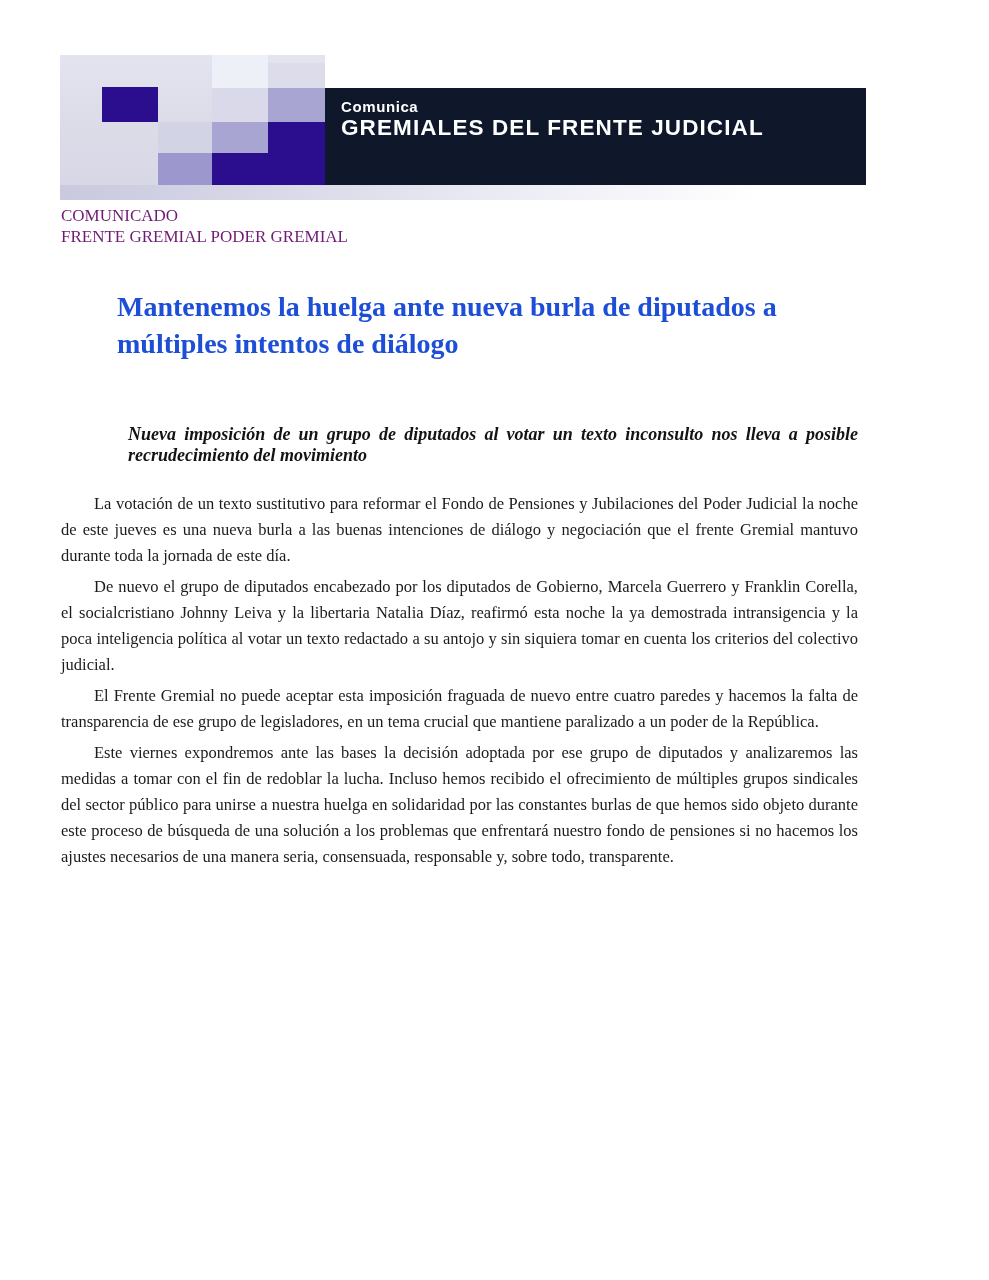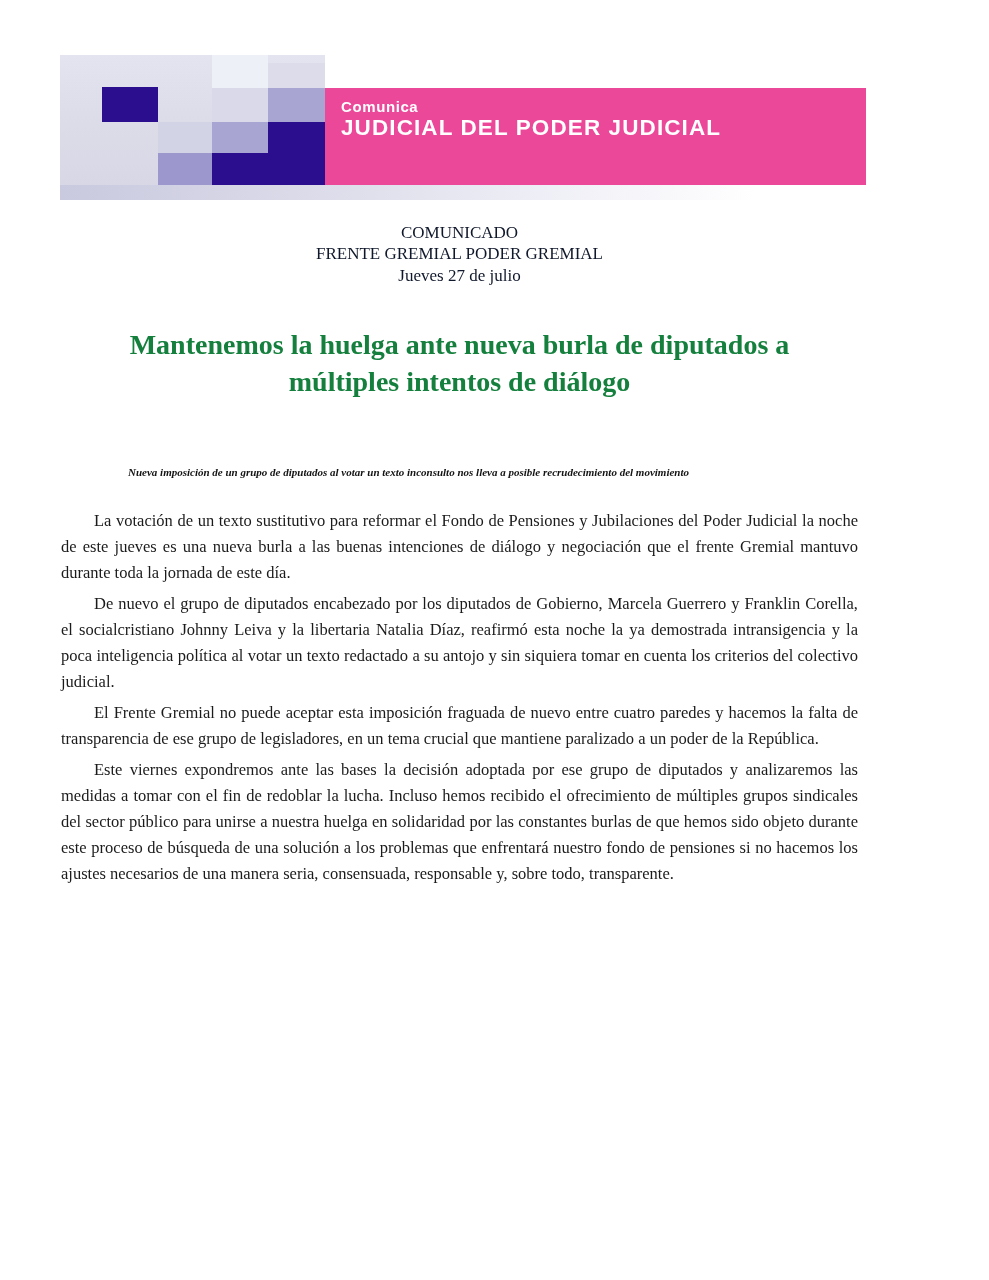--- a/index.html
+++ b/index.html
@@ -22,45 +22,45 @@
   .t-r1c1{left:42px;top:32px;width:56px;height:35px;background:#2b0e8e;}
   .t-r1c3{left:152px;top:33px;width:56px;height:34px;background:#d9d9ea;}
   .t-r1c4{left:208px;top:33px;width:57px;height:34px;background:#a8a5d3;}
   .t-r2c2{left:98px;top:67px;width:54px;height:31px;background:#d3d3e6;}
   .t-r2c3{left:152px;top:67px;width:56px;height:31px;background:#a8a5d3;}
   .t-r3c2{left:98px;top:98px;width:54px;height:32px;background:#9c98cd;}
   .t-step1{left:152px;top:98px;width:56px;height:32px;background:#2b0e8e;}
   .t-step2{left:208px;top:67px;width:57px;height:63px;background:#2b0e8e;}
   .hg-banner{
     position:absolute;left:265px;top:33px;width:541px;height:97px;
-    background:#ec4899;color:#ffffff;
+    background:#0f172a;color:#ffffff;
     font-family:"Liberation Sans","DejaVu Sans",sans-serif;font-weight:bold;
     box-sizing:border-box;padding:8px 0 0 16px;
   }
   .banner-kicker{font-size:15px;letter-spacing:.6px;margin-top:2px;}
   .banner-title{font-size:22.5px;letter-spacing:1.1px;line-height:25px;margin-top:13px;white-space:nowrap;}
   .hg-bottomstrip{
     position:absolute;left:0;top:130px;width:870px;height:15px;
     background:linear-gradient(90deg,#c9c9df 0%,#dcdcea 30%,#eeeef6 55%,#ffffff 80%);
   }
   
   .doc-col{
     position:absolute;left:61px;top:200px;width:797px;
   }
   .meta-block{
-    margin-top:22px;text-align:center;font-size:17px;line-height:21.3px;color:#0f172a;
+    margin-top:5px;text-align:left;font-size:17px;line-height:21.3px;color:#701a75;
   }
   .headline{
-    width:685px;margin:40px auto 0 auto;text-align:center;
-    font-size:28px;line-height:37px;font-weight:bold;color:#15803d;
+    width:685px;margin:40px auto 0 auto;text-align:left;
+    font-size:28px;line-height:37px;font-weight:bold;color:#1d4ed8;
   }
   .leads{margin-top:62px;}
   .lead{
     margin:0 0 9px 67px;text-align:justify;
-    font-weight:bold;font-style:italic;font-size:11px;line-height:21.8px;color:#131313;font-family:Liberation Serif, serif;
+    font-weight:bold;font-style:italic;font-size:18px;line-height:21.8px;color:#131313;font-family:Liberation Serif, serif;
   }
   .bodytext{margin-top:24px;}
   .bodytext p{
     margin:0 0 5px 0;text-align:justify;text-indent:33px;
     font-size:16.5px;line-height:26px;color:#1b1b1b;
   }
 </style>
 </head>
 <body>
 
@@ -72,32 +72,31 @@
   <div class="tile t-r1c3"></div>
   <div class="tile t-r1c4"></div>
   <div class="tile t-r2c2"></div>
   <div class="tile t-r2c3"></div>
   <div class="tile t-r3c2"></div>
   <div class="tile t-step1"></div>
   <div class="tile t-step2"></div>
 
   <div class="hg-banner">
     <div class="banner-kicker">Comunica</div>
-    <div class="banner-title" style="margin-top:0;">JUDICIAL DEL PODER JUDICIAL</div>
+    <div class="banner-title" style="margin-top:0;">GREMIALES DEL FRENTE JUDICIAL</div>
   </div>
 
   <div class="hg-bottomstrip"></div>
 </div>
 
 <div class="doc-col">
 
   <div class="meta-block">
     <div>COMUNICADO</div>
     <div>FRENTE GREMIAL PODER GREMIAL</div>
-    <div>Jueves 27 de julio</div>
   </div>
 
   <h1 class="headline">Mantenemos la huelga ante nueva burla de diputados a múltiples intentos de diálogo</h1>
 
   <div class="leads">
     <p class="lead">Nueva imposición de un grupo de diputados al votar un texto inconsulto nos lleva a posible recrudecimiento del movimiento</p>
   </div>
 
   <div class="bodytext">
     <p>La votación de un texto sustitutivo para reformar el Fondo de Pensiones y Jubilaciones del Poder Judicial la noche de este jueves es una nueva burla a las buenas intenciones de diálogo y negociación que el frente Gremial mantuvo durante toda la jornada de este día.</p>

